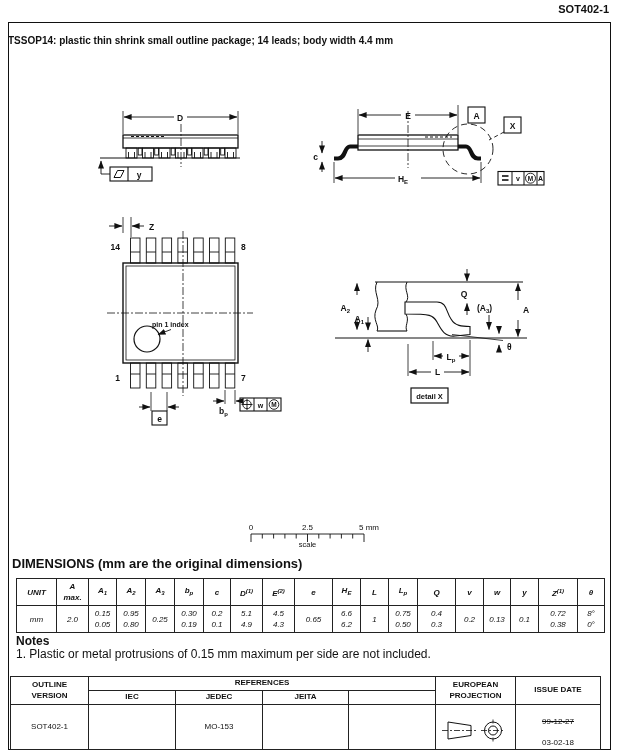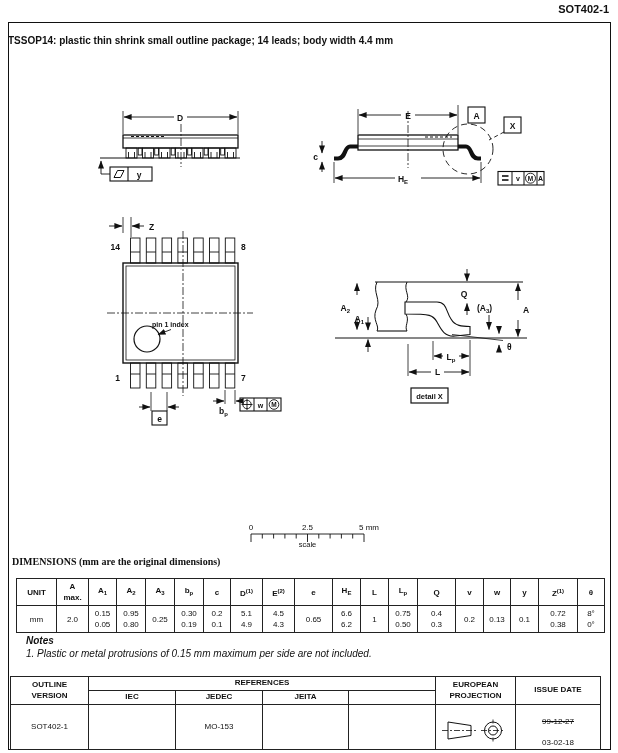--- a/index.html
+++ b/index.html
@@ -6,31 +6,31 @@
   body{width:618px;height:753px;position:relative;font-family:"Liberation Sans",sans-serif;color:#111;}
   .abs{position:absolute;}
   .page-title{left:8px;top:3px;font-size:10px;font-weight:bold;letter-spacing:0;margin-top:32px;}
   .page-code{right:9px;top:3px;font-size:11px;font-weight:bold;}
   .page-border{left:8px;top:22px;width:601px;height:726px;border:1.6px solid #111;}
   svg text{fill:#111;}
   .dl{font:bold 8.5px "Liberation Sans",sans-serif;}
   .dsm{font:bold 7px "Liberation Sans",sans-serif;}
   .sub{font-size:6px;}
   
-  .dim-head{left:12px;top:556px;font-size:10px;font-weight:bold;font-family:Liberation Serif, serif;}
+  .dim-head{left:12px;top:556px;font-size:13px;font-weight:bold;}
   
   table{border-collapse:collapse;}
-  .dims{left:16px;top:578px;table-layout:fixed;width:586px;}
+  .dims{left:16px;top:578px;table-layout:fixed;width:586px;font-style:italic;}
   .dims th,.dims td{border:1px solid #222;font-size:8px;text-align:center;vertical-align:middle;padding:1px 0;height:24px;white-space:pre-line;line-height:11px;}
   .dims th{font-weight:bold;}
   .dims sub{font-size:6px;vertical-align:-2px;}
   .dims sup{font-size:6px;vertical-align:3px;}
   .l2{display:block;font-weight:bold;}
   
-  .notes{left:26px;top:635px;font-size:10px;line-height:12.5px;font-style:italic;}
+  .notes{left:16px;top:635px;font-size:12px;line-height:12.5px;}
   .notes .nh{font-weight:bold;}
   
   .foot{left:10px;top:676px;table-layout:fixed;width:590px;}
   .foot th,.foot td{border:1.2px solid #222;font-size:8px;text-align:center;vertical-align:middle;white-space:pre-line;line-height:10.5px;}
   .foot th{font-weight:bold;}
   .r1{height:14px;} .r2{height:14px;} .r3{height:31px;}
   .strike{text-decoration:line-through;}
 </style>
 </head>
 <body>

